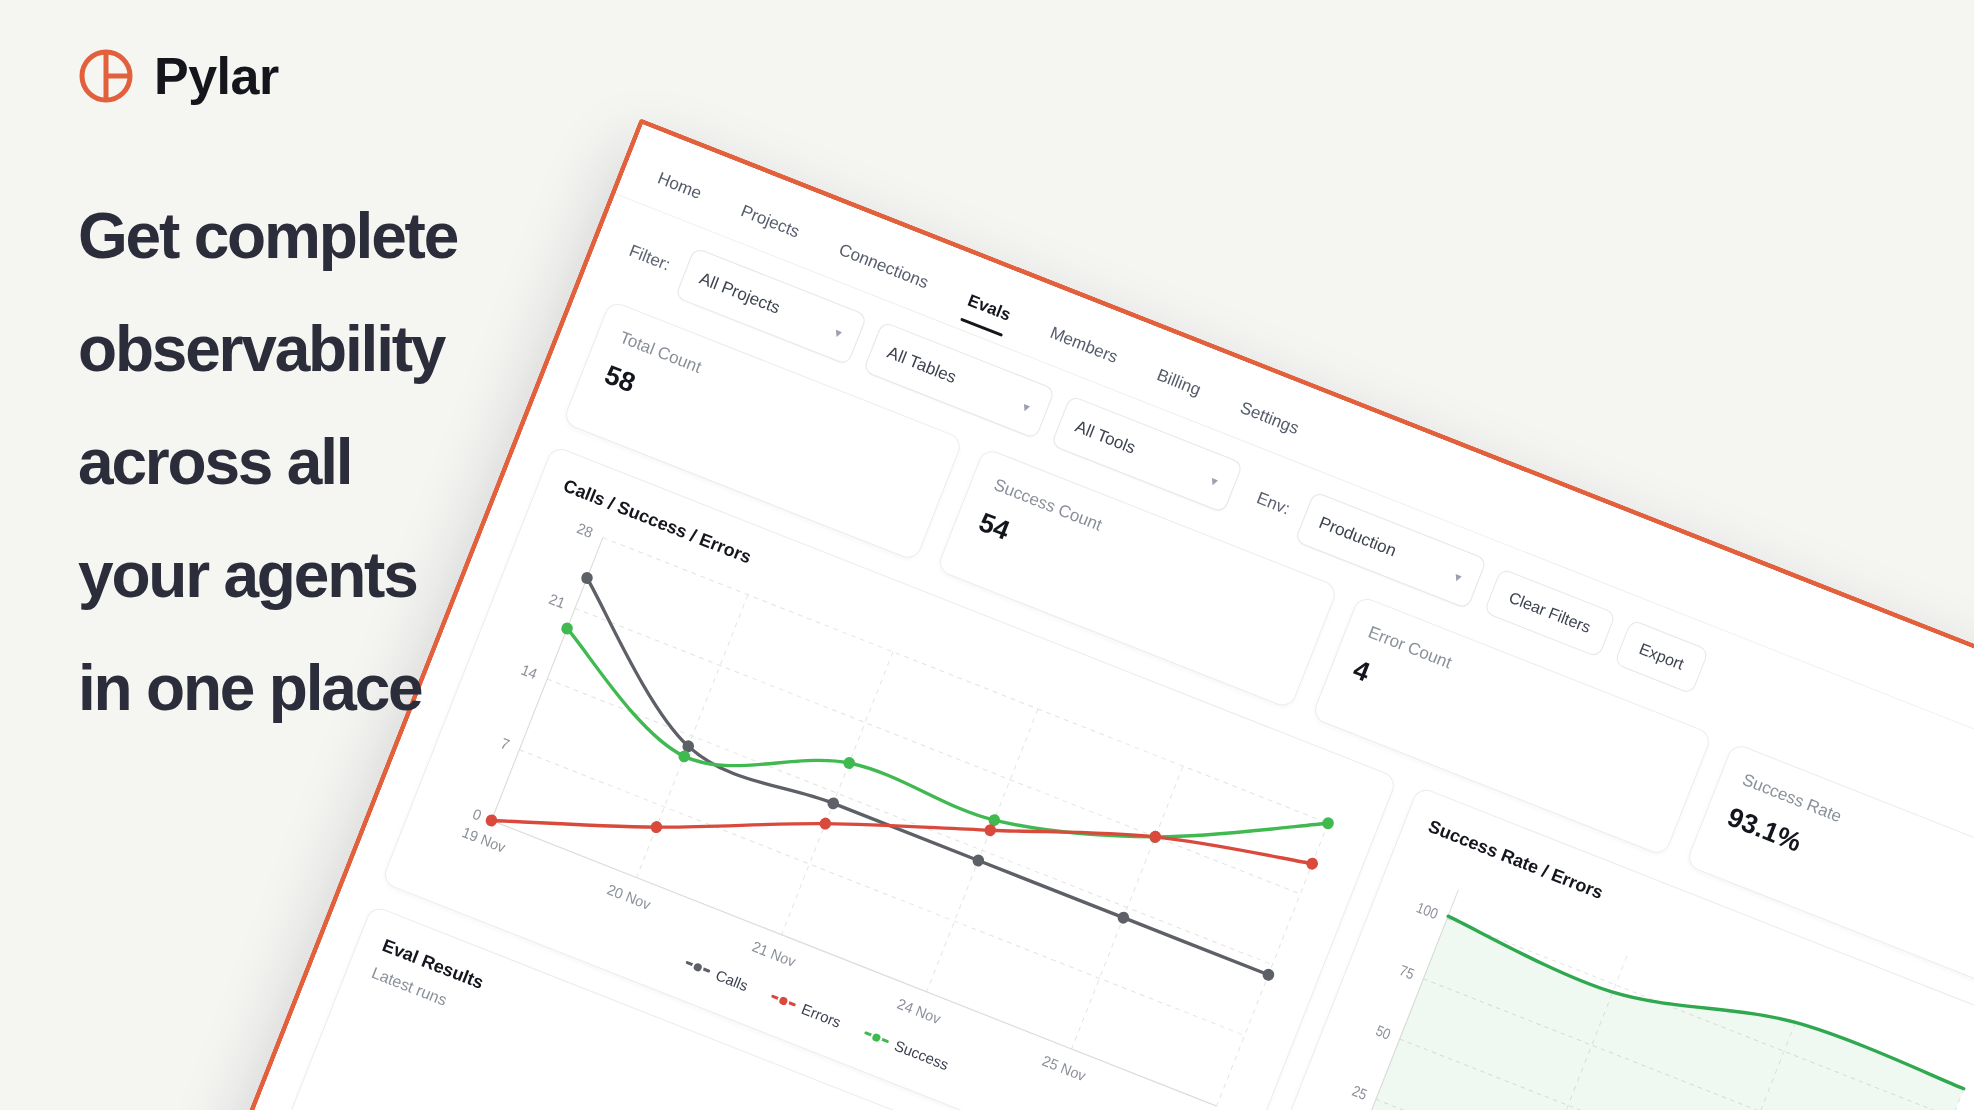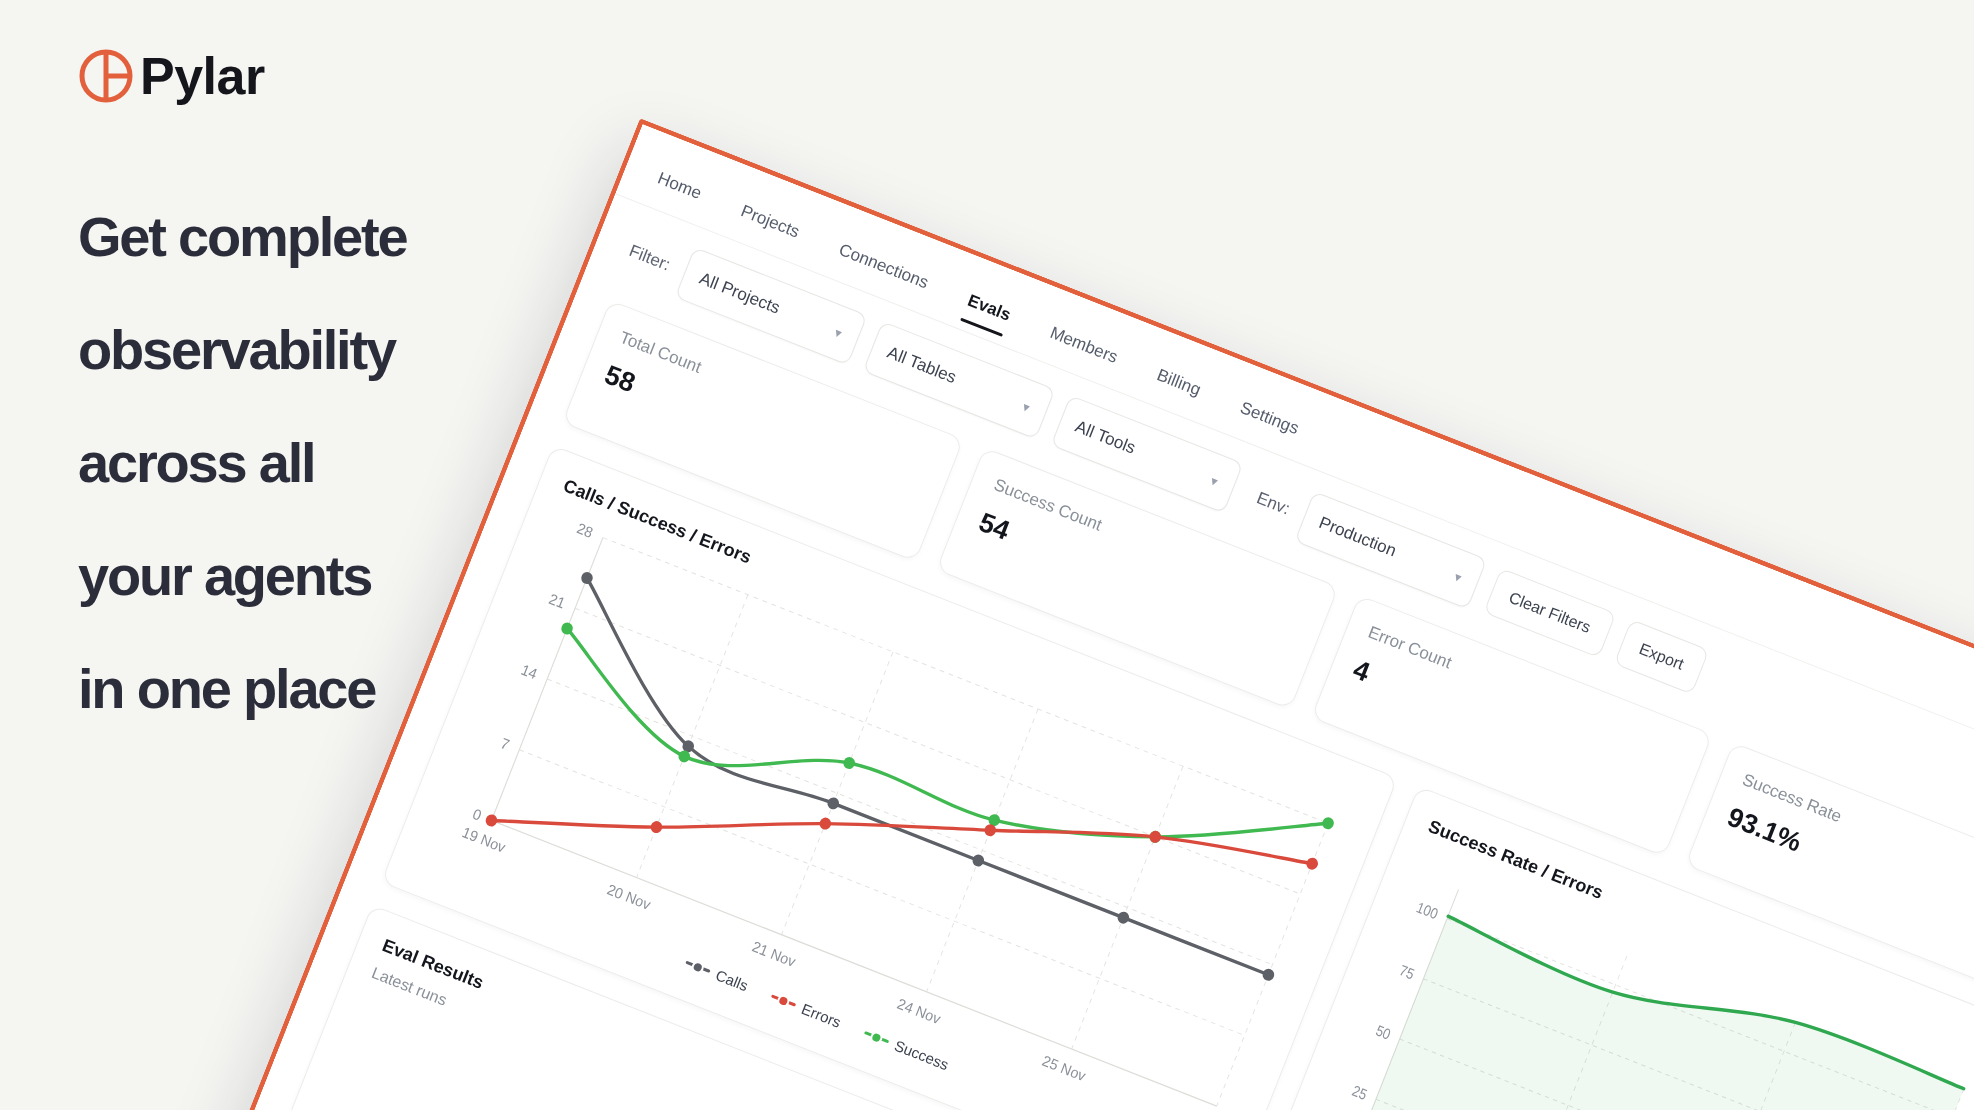--- a/index.html
+++ b/index.html
@@ -6,31 +6,31 @@
   html,body { width:1974px; height:1110px; overflow:hidden; }
   body {
     background:#f5f5f2;
     font-family:"Liberation Sans", sans-serif;
     position:relative;
   }
 
   
   #hero { position:absolute; left:78px; top:44px; width:720px; z-index:5; }
 
-  #logo-row { display:flex; align-items:center; gap:6px; height:64px; }
+  #logo-row { display:flex; align-items:center; gap:20px; height:64px; }
   #logo-mark { width:56px; height:56px; position:relative; flex:0 0 auto; }
   #logo-mark svg { display:block; }
   #logo-text {
     font-size:52px; font-weight:700; letter-spacing:-0.5px;
     color:#15161c; line-height:1; font-family:"Liberation Sans", sans-serif;
   }
 
   #headline {
     margin-top:72px;
-    font-size:56px;
+    font-size:64px;
     line-height:113px;
     font-weight:700;
     letter-spacing:-2.2px;
     color:#2b2d3a;
     white-space:pre-line;
     font-family:"Liberation Sans", sans-serif;
   }
 
   
   #dash-stage {

